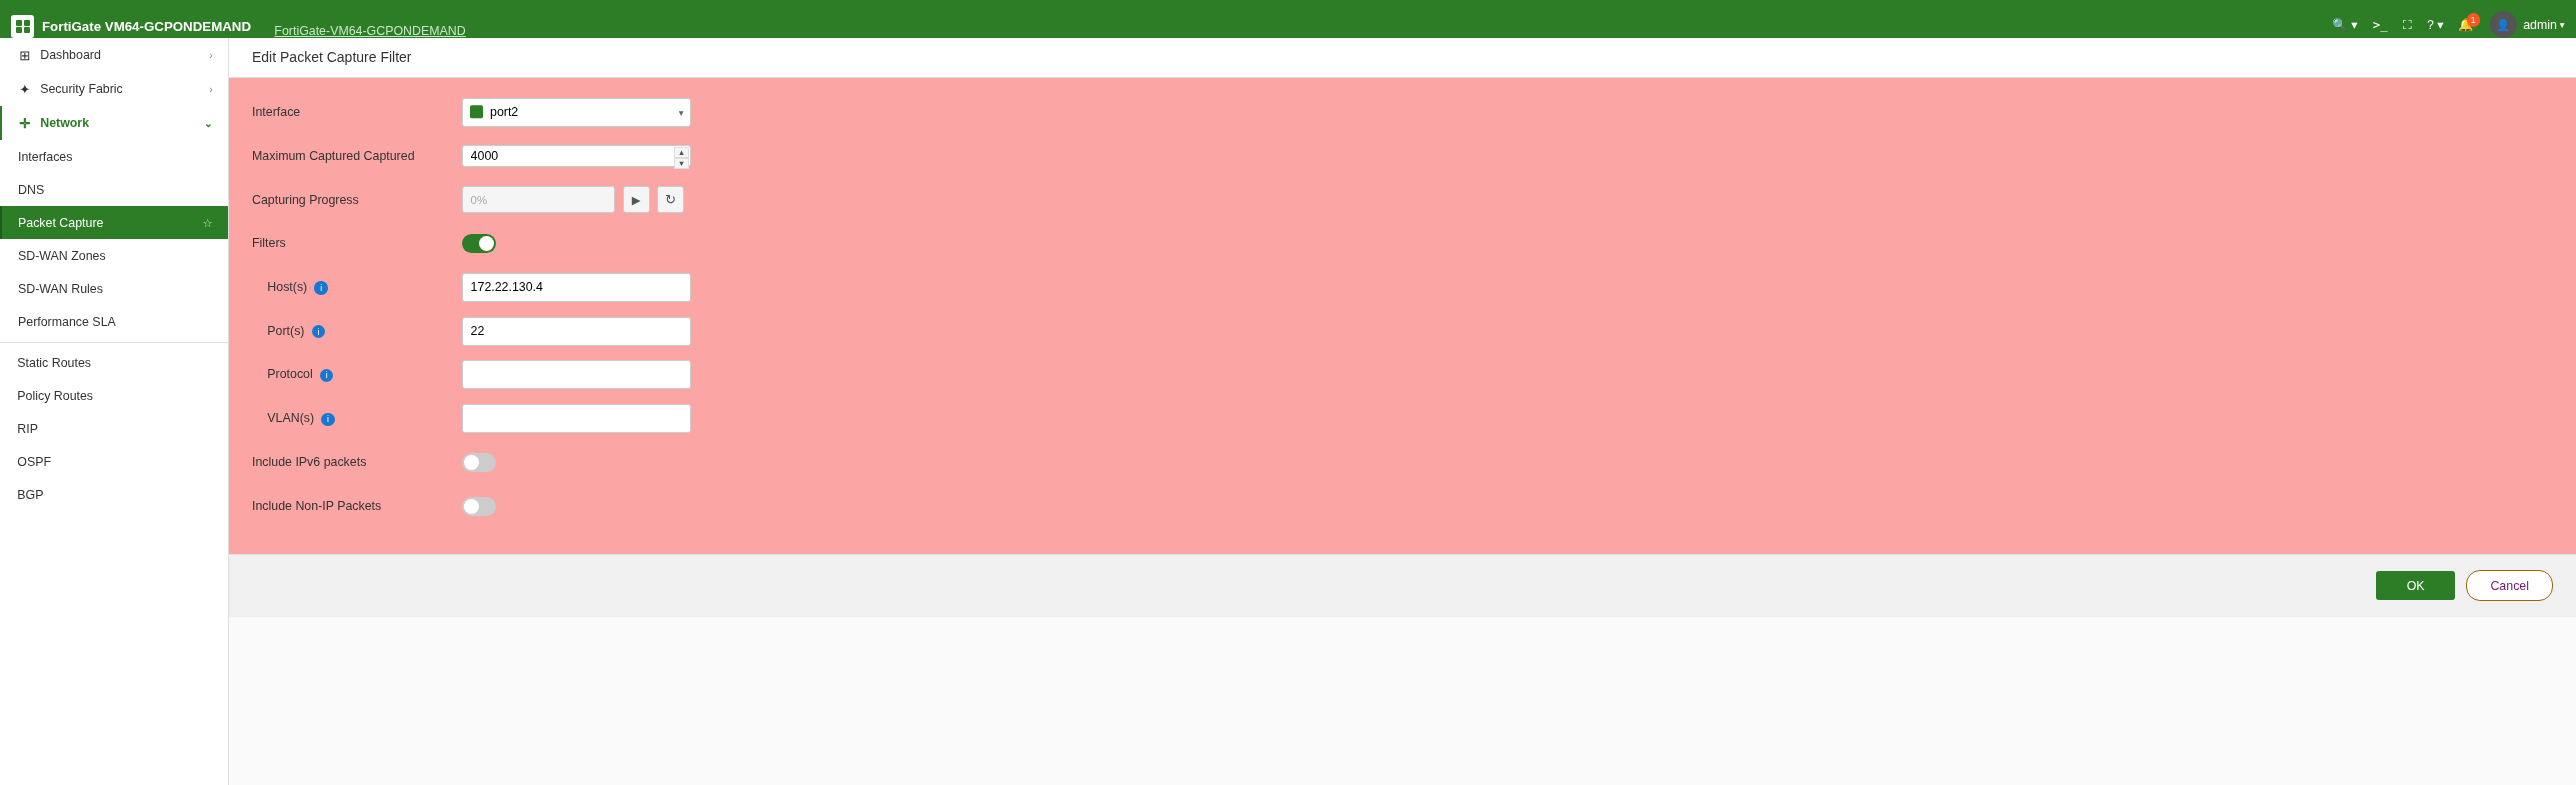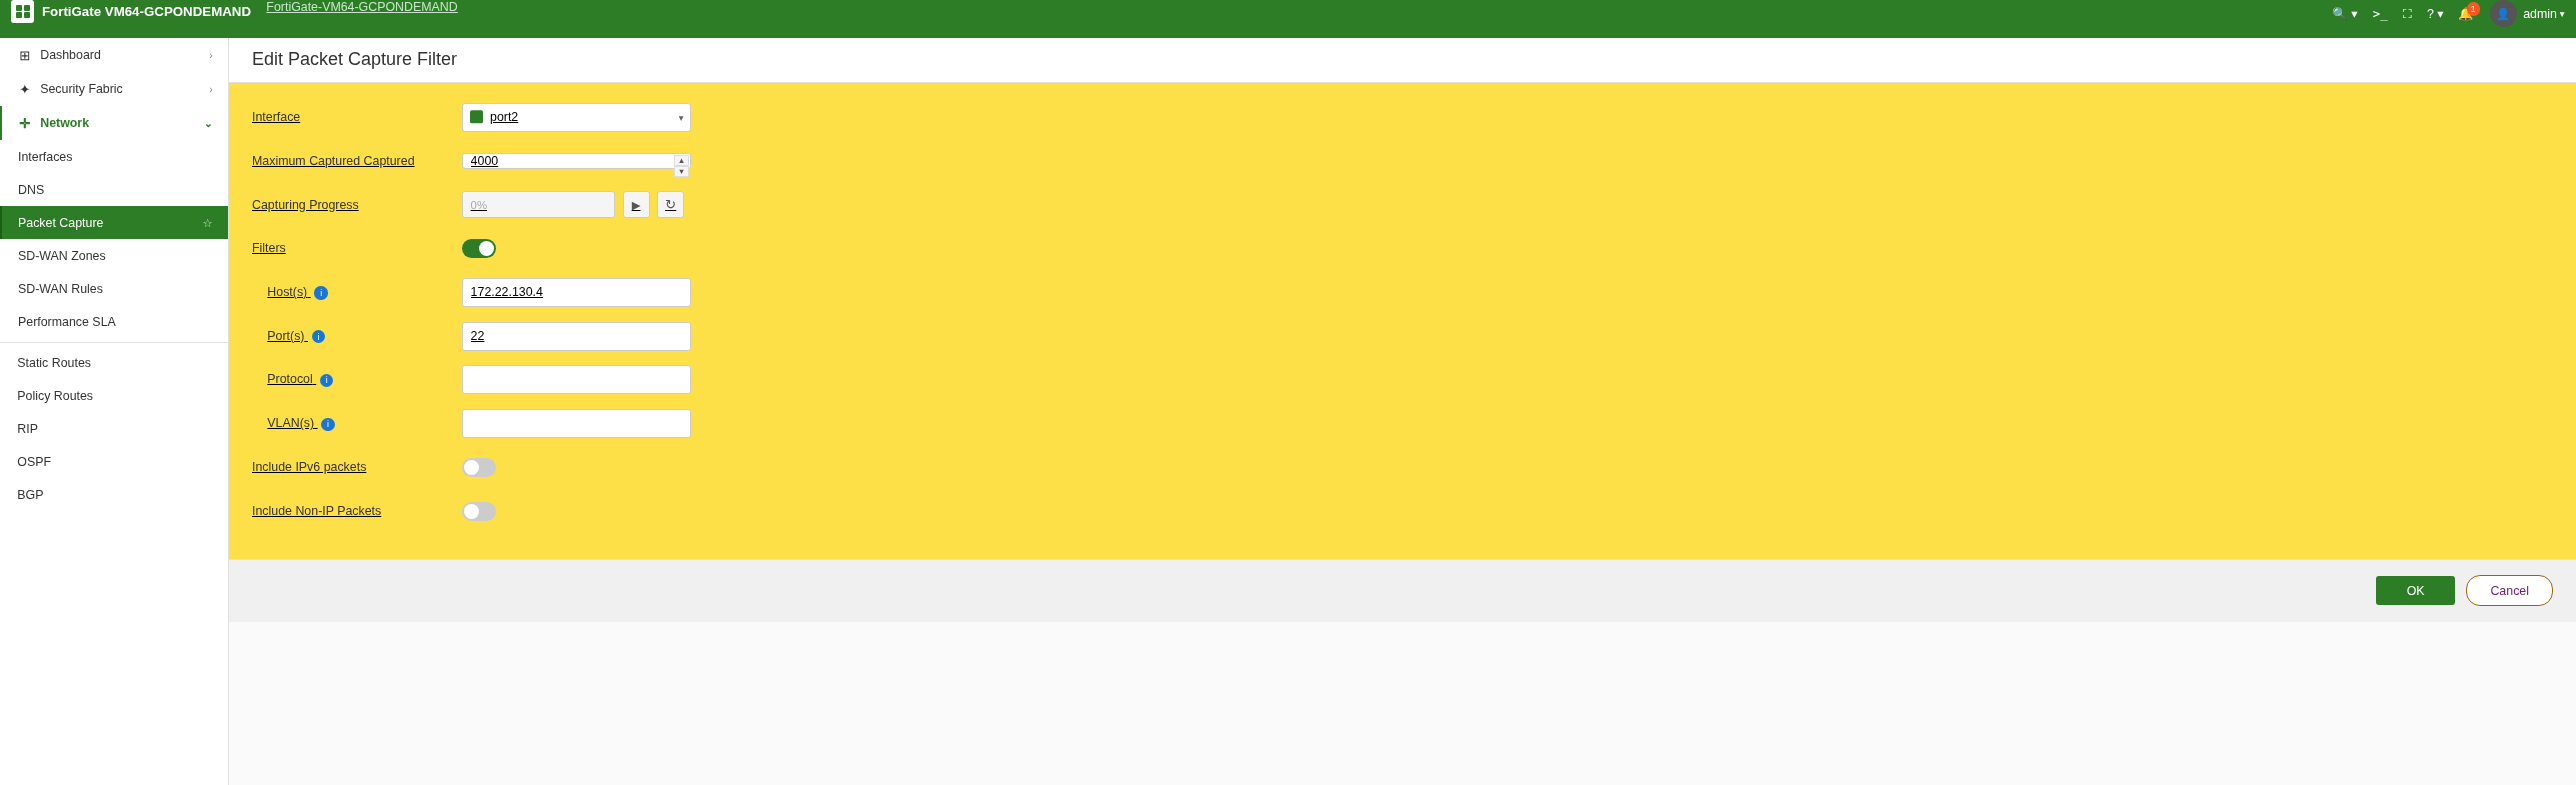--- a/index.html
+++ b/index.html
@@ -4,23 +4,24 @@
   <style>
     * { box-sizing: border-box; margin: 0; padding: 0; }
     body { font-family: -apple-system, BlinkMacSystemFont, 'Segoe UI', Arial, sans-serif; font-size: 12.4px; background: #f5f5f5; display: flex; flex-direction: column; height: 100vh; overflow: hidden; }
 
     
     .navbar {
       background: #2d7d27;
       color: white;
       height: 38px;
       display: flex;
-      align-items: flex-start;
+      align-items: flex-end;
       padding: 0 11.4px;
       flex-shrink: 0;
+      gap: 8px;
     }
     .navbar-brand {
       display: flex;
       align-items: center;
       gap: 7.6px;
       font-weight: 600;
       font-size: 13.3px;
       margin-right: 15.3px;
     }
     .brand-logo {
@@ -114,29 +115,28 @@
     
     .content {
       flex: 1;
       overflow-y: auto;
       background: #fafafa;
     }
     .page-header {
       background: white;
       border-bottom: 1px solid #e0e0e0;
       padding: 11.4px 23px;
-      font-size: 18px;
+      font-size: 14px;
       font-weight: 500;
       color: #333;
     }
     .form-area {
       padding: 19px 23px;
-      background: #fde047;
+      background: #fca5a5;
       margin: 0;
-      text-decoration: underline;
     }
     .form-row {
       display: flex;
       align-items: center;
       margin-bottom: 13.3px;
       min-height: 30.5px;
     }
     .form-label {
       width: 210px;
       font-size: 12.4px;
@@ -192,21 +192,21 @@
     }
 
     
     .number-input-wrapper {
       position: relative;
       display: flex;
       align-items: center;
     }
     .number-input {
       width: 229px;
-      height: 16px;
+      height: 22px;
       border: 1px solid #ccc;
       border-radius: 2.9px;
       padding: 0 19px 0 7.6px;
       font-size: 12.4px;
     }
     .number-spinners {
       position: absolute;
       right: 1.9px;
       top: 1.9px;
       bottom: 1.9px;

